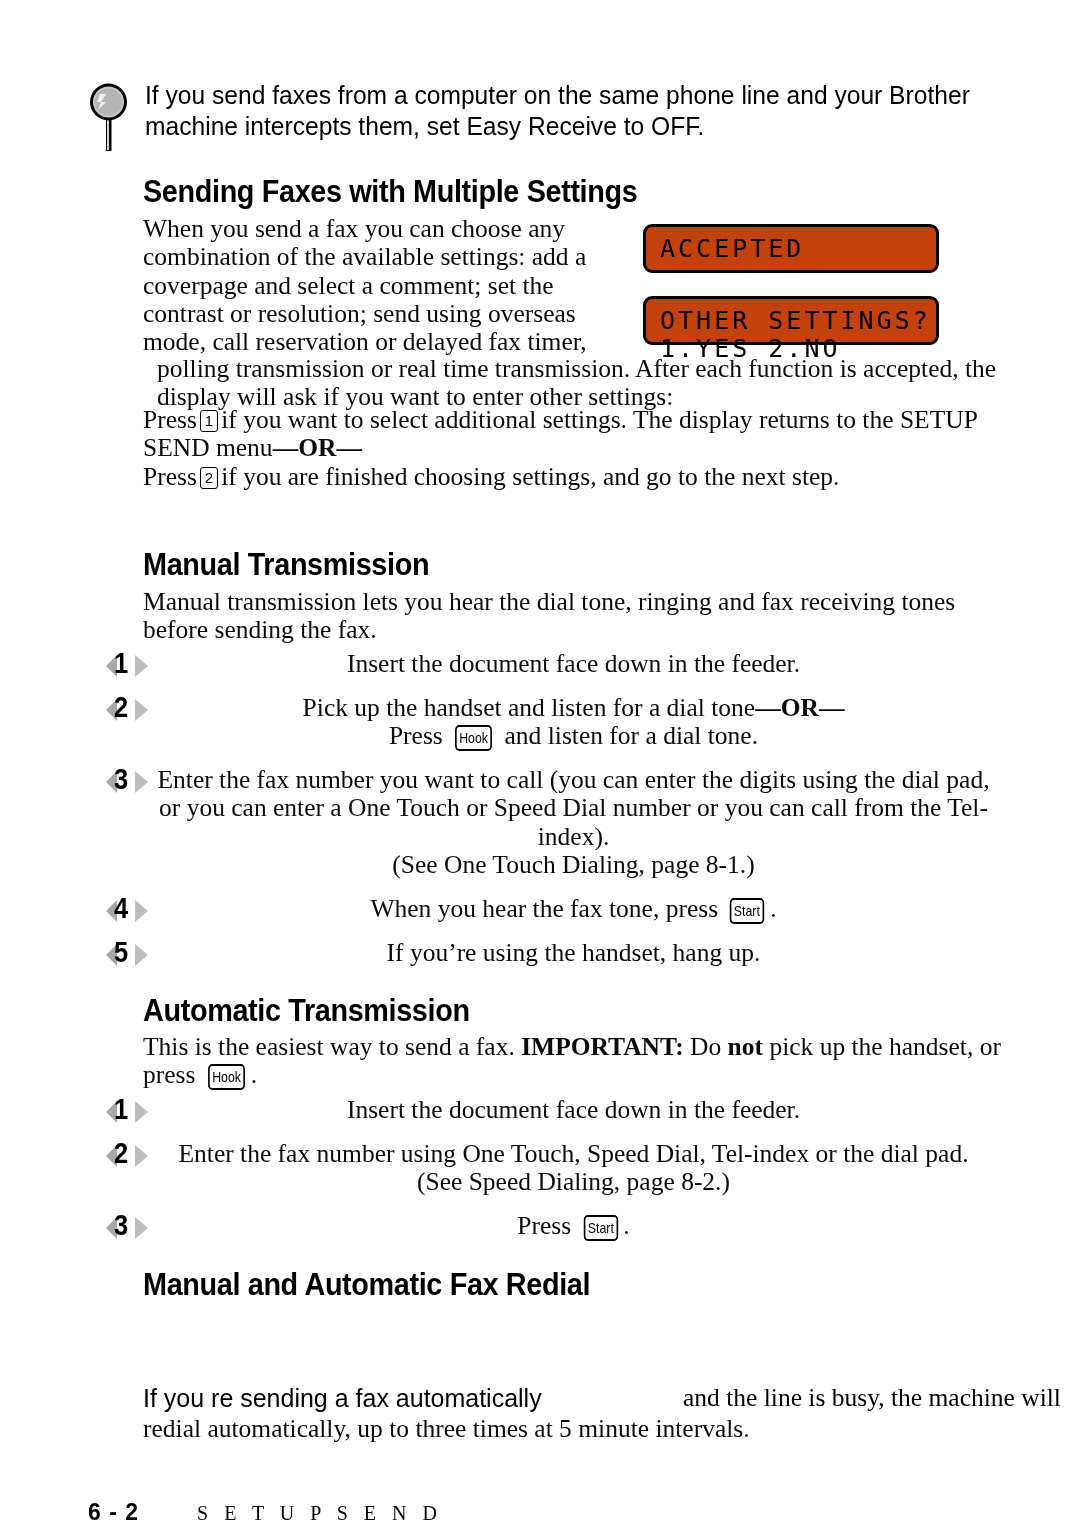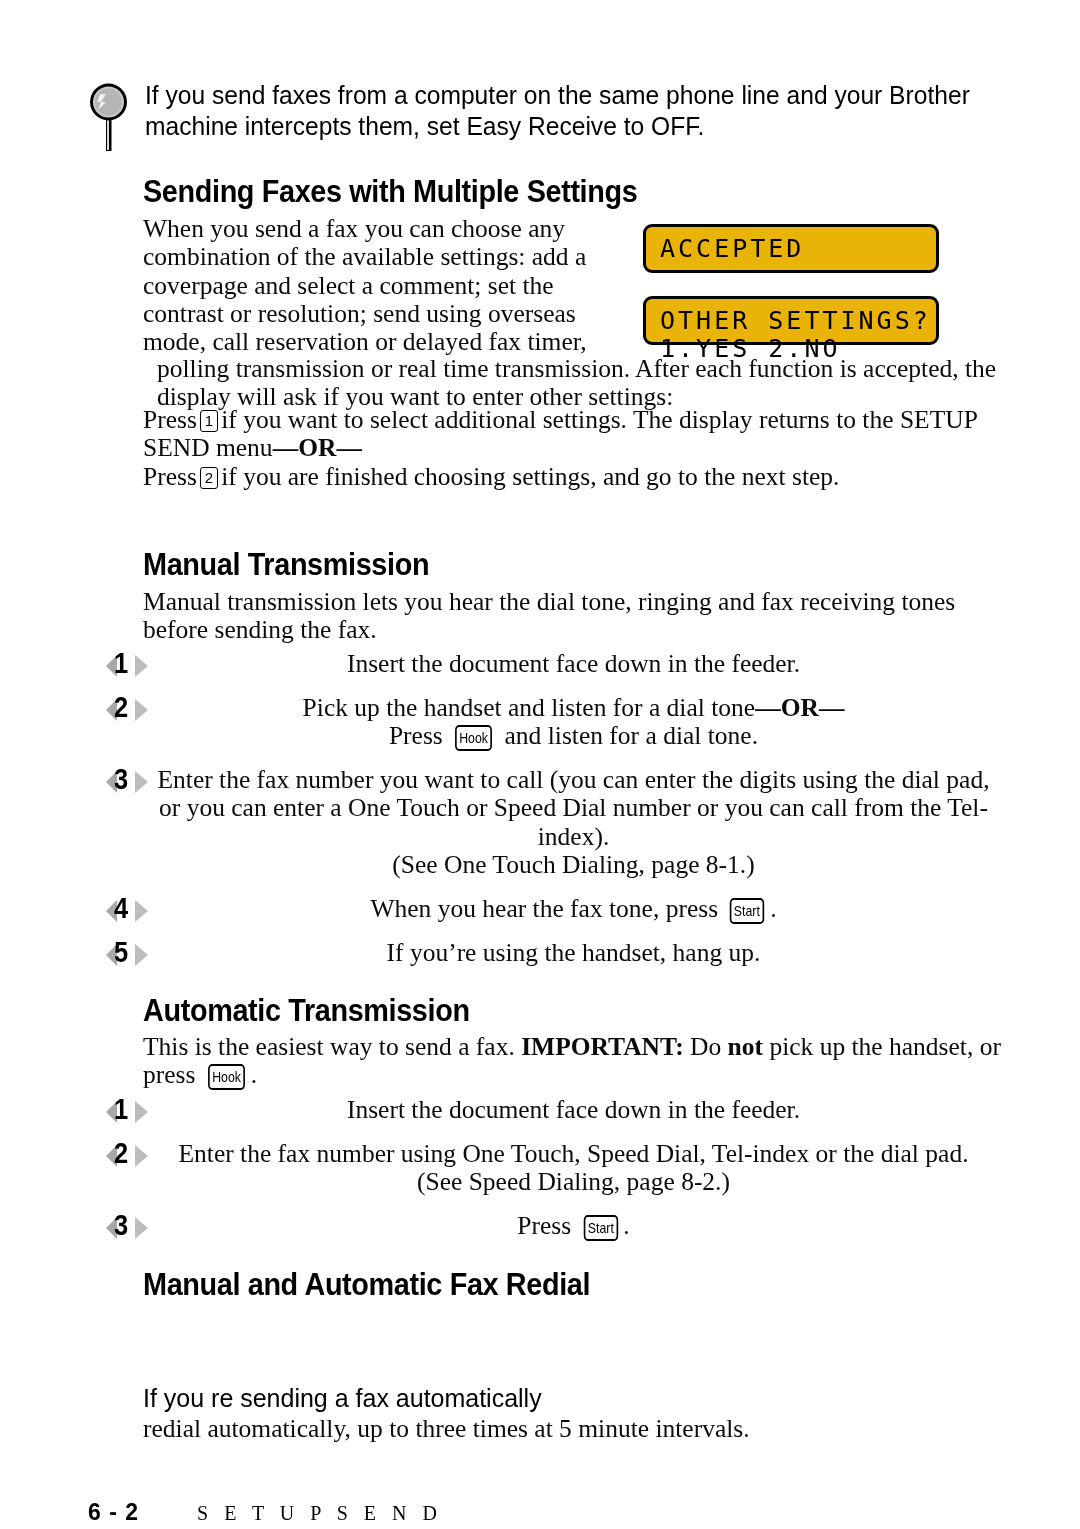--- a/index.html
+++ b/index.html
@@ -92,21 +92,21 @@
     left: 143px;
     top: 406px;
     width: 890px;
   }
 
   
   .lcd {
     position: absolute;
     border: 3px solid #000;
     border-radius: 9px;
-    background: #eab308;
+    background: #c2410c;
     box-sizing: border-box;
     font-family: "DejaVu Sans Mono", "Liberation Mono", monospace;
     font-size: 25px;
     letter-spacing: 3.0px;
     line-height: 28px;
     padding: 8px 0 0 14px;
     color: #000;
   }
   .lcd-1 { left: 643px; top: 224px; width: 296px; height: 49px; }
   .lcd-2 { left: 643px; top: 296px; width: 296px; height: 49px; }
@@ -355,20 +355,21 @@
     </div>
     <div class="step-body body-text">Press <span class="key">Start</span>.</div>
   </div>
 
   <div class="heading h-redial">Manual and Automatic Fax Redial</div>
 
 
   <div class="redial-para" style="top:1383px;">
     <span class="overlap-wrap">
       <span class="overlap-sans">If you re sending a fax automatically</span>
+      <span class="overlap-serif ov2-serif">and the line is busy, the machine will</span>
     </span>
     <span class="body-text" style="display:block;margin-top:2px;">redial automatically, up to three times at 5 minute intervals.</span>
   </div>
 
   <div class="footer">
     <span class="footer-page">6 - 2</span><span class="footer-sec">S E T U P   S E N D</span>
   </div>
 
 </div>
 

